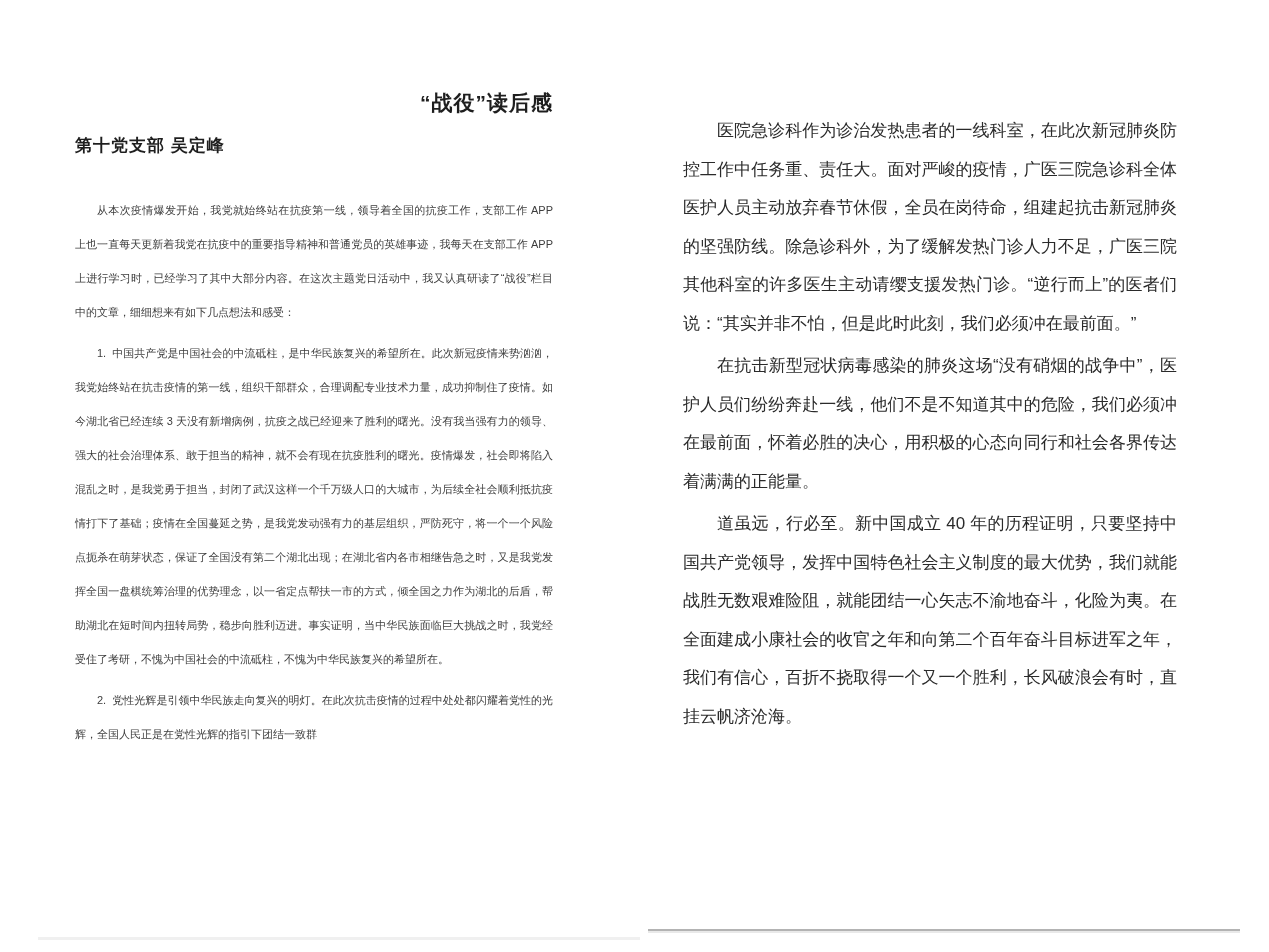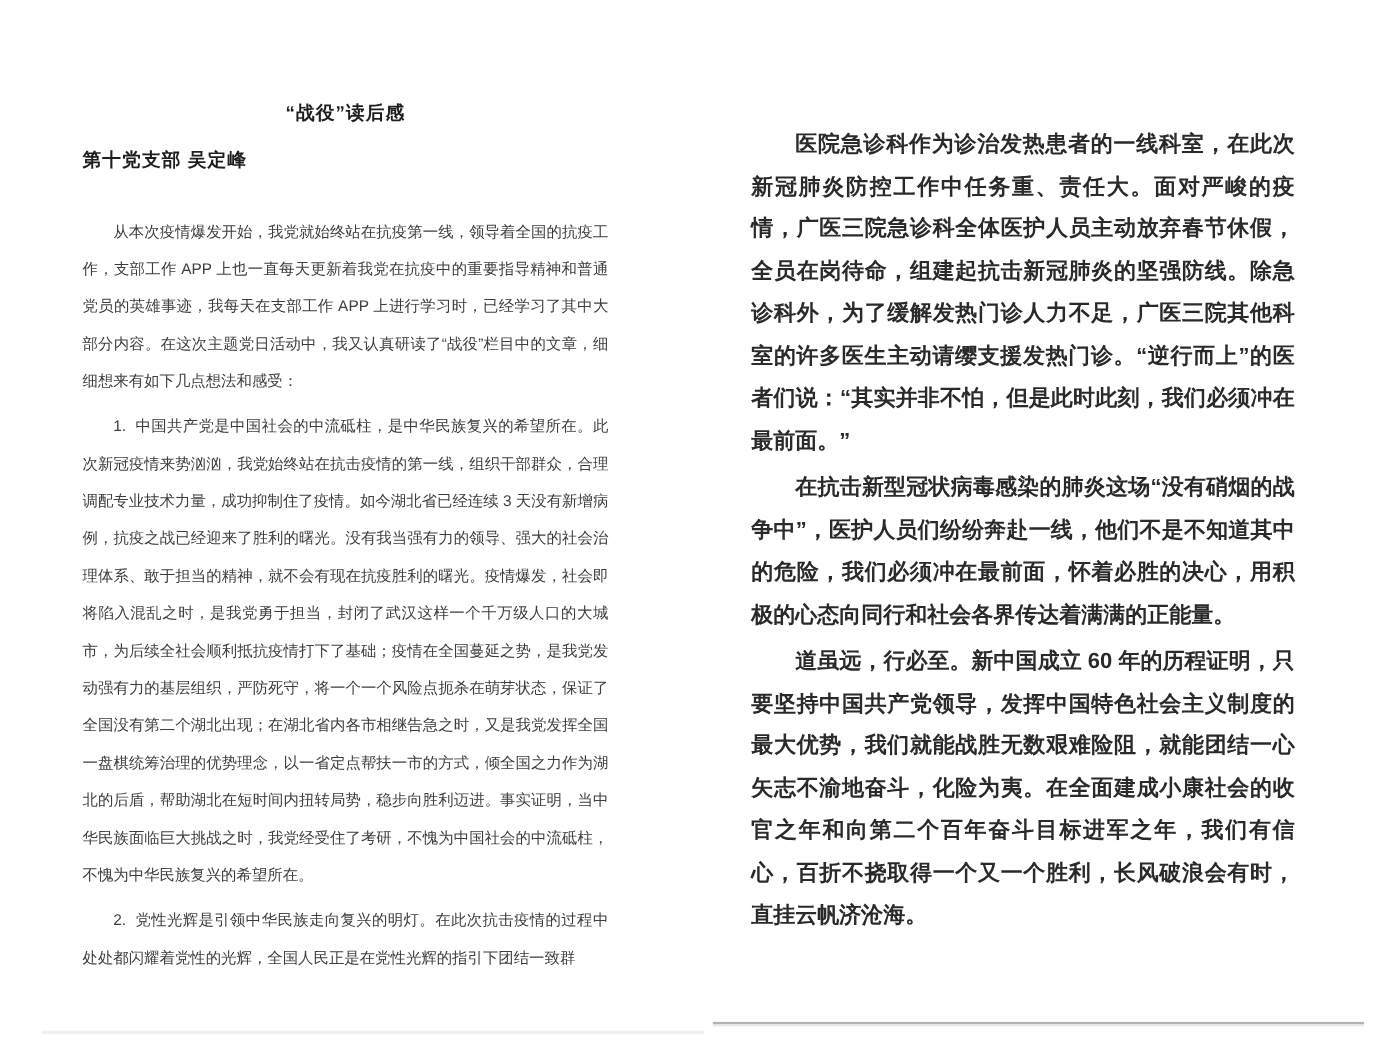--- a/index.html
+++ b/index.html
@@ -19,41 +19,41 @@
   
   .page-left {
     position: absolute;
     left: 75px;
     top: 90px;
     width: 478px;
     color: #3d3d3d;
   }
   .pl-title {
     margin: 0;
-    text-align: center;
-    font-size: 17px;
+    text-align: right;
+    font-size: 21px;
     font-weight: bold;
     color: #1e1e1e;
     line-height: 26px;
     letter-spacing: 1px;
   }
   .pl-subtitle {
     margin: 17px 0 0 0;
     font-size: 17px;
     font-weight: bold;
     color: #1e1e1e;
     line-height: 26px;
     letter-spacing: 1px;
   }
   .pl-body {
     margin-top: 34px;
   }
   .pl-body p {
     margin: 0 0 7px 0;
-    font-size: 14px;
+    font-size: 11px;
     line-height: 34px;
     text-align: justify;
     text-indent: 2em;
     color: #3d3d3d;
   }
 
   
   .page-right {
     position: absolute;
     left: 683px;
@@ -68,22 +68,22 @@
     font-weight: bold;
     color: #161616;
     line-height: 45px;
     letter-spacing: 0.5px;
   }
   .pr-body {
     margin-top: 10px;
   }
   .pr-body p {
     margin: 0 0 4px 0;
-    font-size: 20px;
-    font-weight: 700;
+    font-size: 17px;
+    font-weight: 400;
     line-height: 38.5px;
     text-align: justify;
     text-indent: 2em;
     color: #2a2a2a;
   }
 
   
   .edge-left {
     position: absolute;
     left: 38px;
@@ -114,20 +114,20 @@
       <p>从本次疫情爆发开始，我党就始终站在抗疫第一线，领导着全国的抗疫工作，支部工作 APP 上也一直每天更新着我党在抗疫中的重要指导精神和普通党员的英雄事迹，我每天在支部工作 APP 上进行学习时，已经学习了其中大部分内容。在这次主题党日活动中，我又认真研读了“战役”栏目中的文章，细细想来有如下几点想法和感受：</p>
       <p>1.&nbsp;&nbsp;中国共产党是中国社会的中流砥柱，是中华民族复兴的希望所在。此次新冠疫情来势汹汹，我党始终站在抗击疫情的第一线，组织干部群众，合理调配专业技术力量，成功抑制住了疫情。如今湖北省已经连续 3 天没有新增病例，抗疫之战已经迎来了胜利的曙光。没有我当强有力的领导、强大的社会治理体系、敢于担当的精神，就不会有现在抗疫胜利的曙光。疫情爆发，社会即将陷入混乱之时，是我党勇于担当，封闭了武汉这样一个千万级人口的大城市，为后续全社会顺利抵抗疫情打下了基础；疫情在全国蔓延之势，是我党发动强有力的基层组织，严防死守，将一个一个风险点扼杀在萌芽状态，保证了全国没有第二个湖北出现；在湖北省内各市相继告急之时，又是我党发挥全国一盘棋统筹治理的优势理念，以一省定点帮扶一市的方式，倾全国之力作为湖北的后盾，帮助湖北在短时间内扭转局势，稳步向胜利迈进。事实证明，当中华民族面临巨大挑战之时，我党经受住了考研，不愧为中国社会的中流砥柱，不愧为中华民族复兴的希望所在。</p>
       <p>2.&nbsp;&nbsp;党性光辉是引领中华民族走向复兴的明灯。在此次抗击疫情的过程中处处都闪耀着党性的光辉，全国人民正是在党性光辉的指引下团结一致群</p>
     </div>
   </div>
 
   <div class="page-right">
     <div class="pr-body">
       <p>医院急诊科作为诊治发热患者的一线科室，在此次新冠肺炎防控工作中任务重、责任大。面对严峻的疫情，广医三院急诊科全体医护人员主动放弃春节休假，全员在岗待命，组建起抗击新冠肺炎的坚强防线。除急诊科外，为了缓解发热门诊人力不足，广医三院其他科室的许多医生主动请缨支援发热门诊。“逆行而上”的医者们说：“其实并非不怕，但是此时此刻，我们必须冲在最前面。”</p>
       <p>在抗击新型冠状病毒感染的肺炎这场“没有硝烟的战争中”，医护人员们纷纷奔赴一线，他们不是不知道其中的危险，我们必须冲在最前面，怀着必胜的决心，用积极的心态向同行和社会各界传达着满满的正能量。</p>
-      <p>道虽远，行必至。新中国成立 60 年的历程证明，只要坚持中国共产党领导，发挥中国特色社会主义制度的最大优势，我们就能战胜无数艰难险阻，就能团结一心矢志不渝地奋斗，化险为夷。在全面建成小康社会的收官之年和向第二个百年奋斗目标进军之年，我们有信心，百折不挠取得一个又一个胜利，长风破浪会有时，直挂云帆济沧海。</p>
+      <p>道虽远，行必至。新中国成立 40 年的历程证明，只要坚持中国共产党领导，发挥中国特色社会主义制度的最大优势，我们就能战胜无数艰难险阻，就能团结一心矢志不渝地奋斗，化险为夷。在全面建成小康社会的收官之年和向第二个百年奋斗目标进军之年，我们有信心，百折不挠取得一个又一个胜利，长风破浪会有时，直挂云帆济沧海。</p>
     </div>
   </div>
 
   <div class="edge-left"></div>
   <div class="edge-right"></div>
 
 </div>
 
 </body></html>

